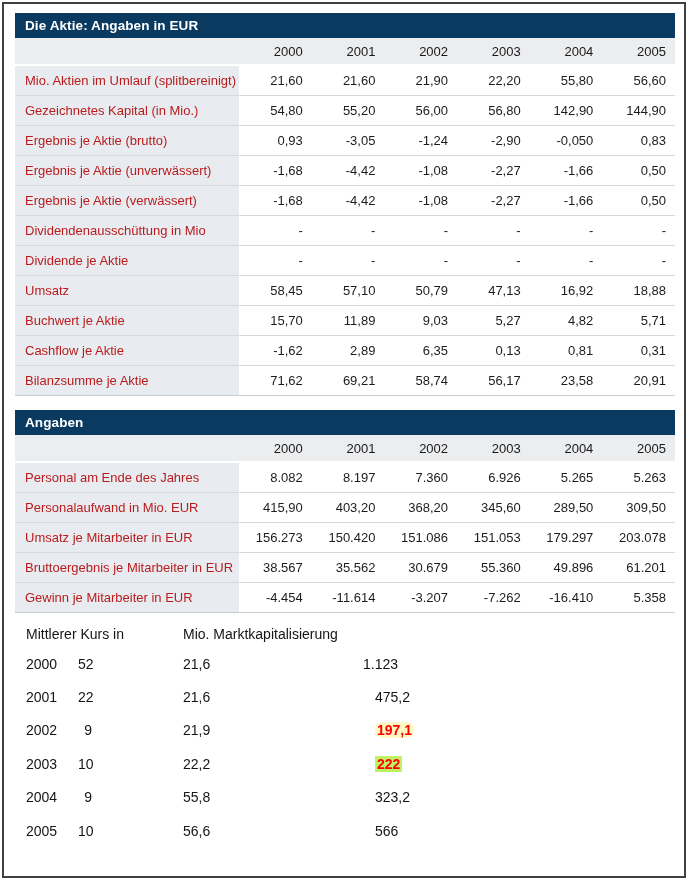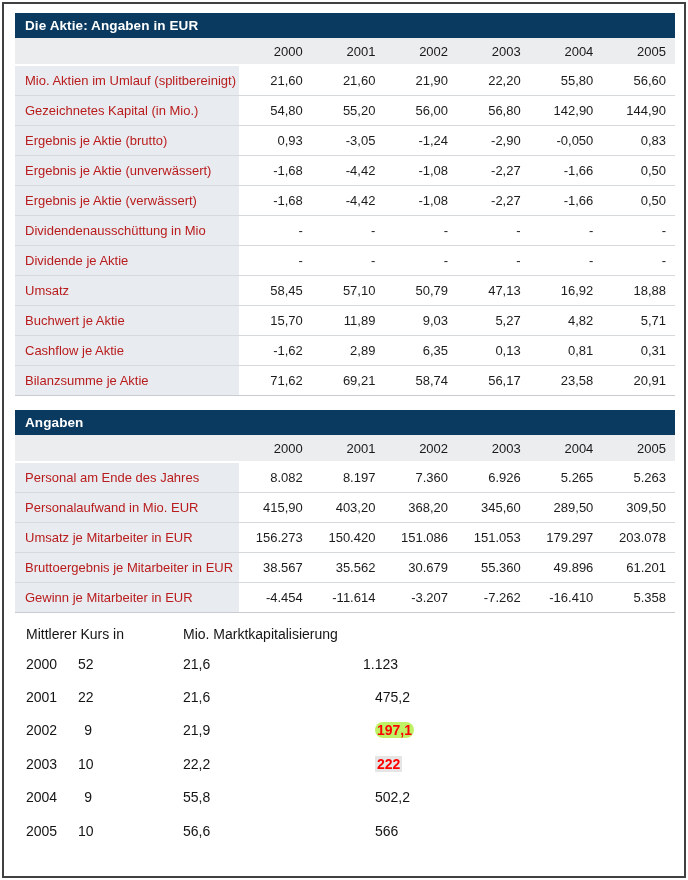--- a/index.html
+++ b/index.html
@@ -274,33 +274,33 @@
         <div class="pt-row">
           <span class="c-year">2001</span>
           <span class="c-kurs">22</span>
           <span class="c-aktien">21,6</span>
           <span class="c-markt indent">475,2</span>
         </div>
         <div class="pt-row">
           <span class="c-year">2002</span>
           <span class="c-kurs">9</span>
           <span class="c-aktien">21,9</span>
-          <span class="c-markt indent"><span class="hl" style="background: #bef264; color: rgb(255, 0, 0); border-radius: 8px;">197,1</span></span>
+          <span class="c-markt indent"><span class="hl" style="background: #fef9c3; color: rgb(255, 0, 0); border-radius: 8px;">197,1</span></span>
         </div>
         <div class="pt-row">
           <span class="c-year">2003</span>
           <span class="c-kurs">10</span>
           <span class="c-aktien">22,2</span>
-          <span class="c-markt indent"><span class="hl" style="background: #e5e5e5; color: rgb(255, 0, 0); text-align: right;">222</span></span>
+          <span class="c-markt indent"><span class="hl" style="background: #bef264; color: rgb(255, 0, 0); text-align: right;">222</span></span>
         </div>
         <div class="pt-row">
           <span class="c-year">2004</span>
           <span class="c-kurs">9</span>
           <span class="c-aktien">55,8</span>
-          <span class="c-markt indent">502,2</span>
+          <span class="c-markt indent">323,2</span>
         </div>
         <div class="pt-row">
           <span class="c-year">2005</span>
           <span class="c-kurs">10</span>
           <span class="c-aktien">56,6</span>
           <span class="c-markt indent">566</span>
         </div>
       </div>
   </div>
 

